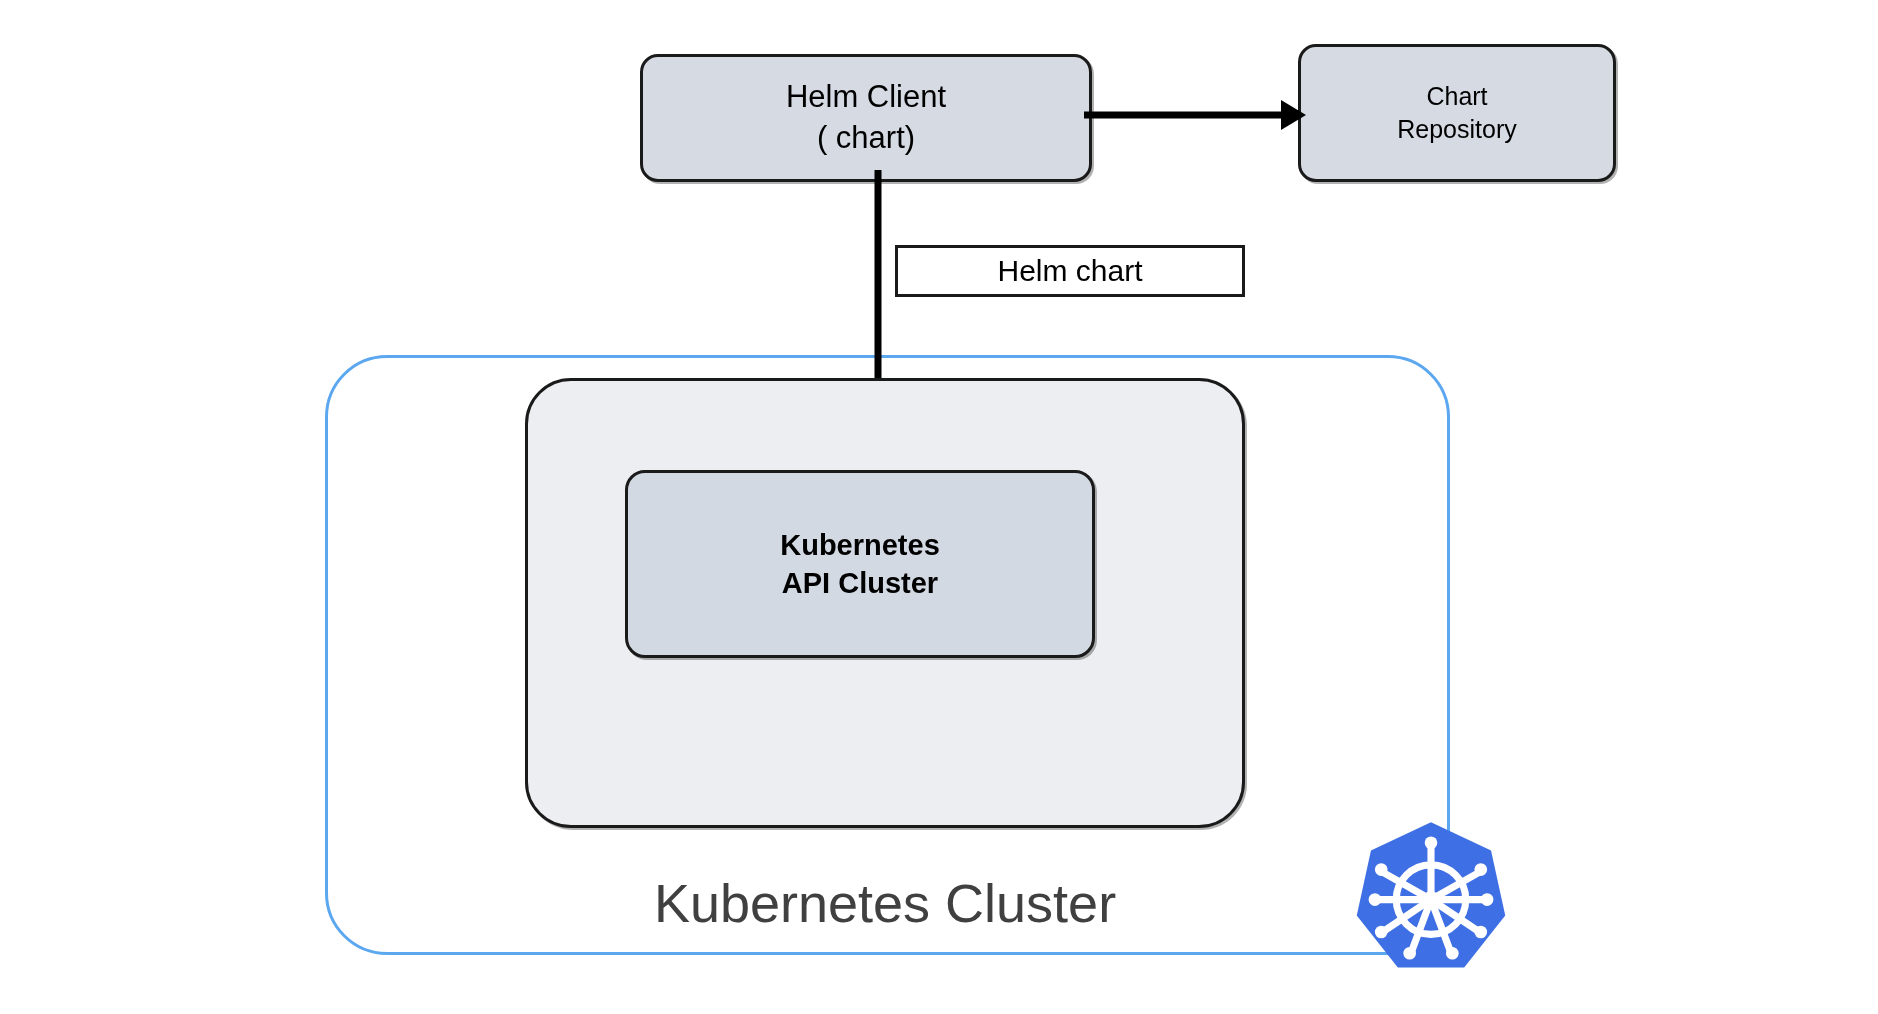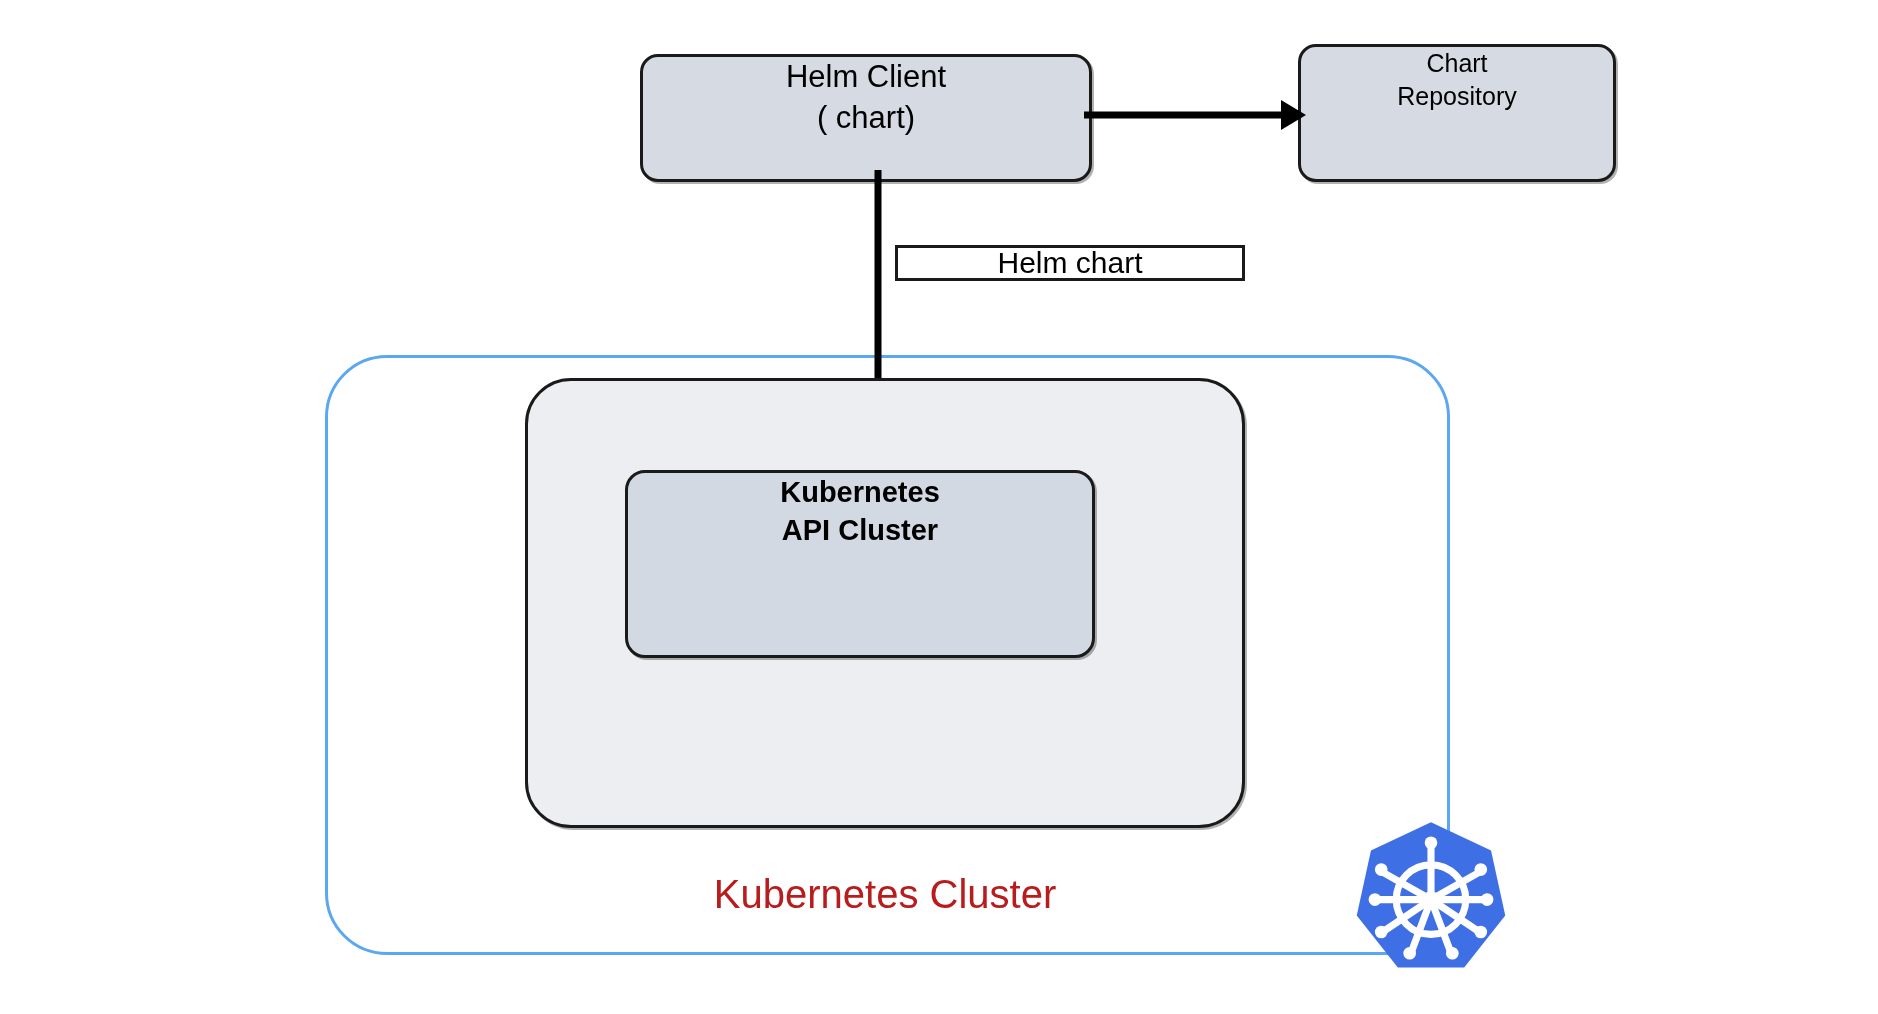--- a/index.html
+++ b/index.html
@@ -16,20 +16,21 @@
     height: 1014px;
     background: #ffffff;
     overflow: hidden;
   }
   .node-box {
     position: absolute;
     box-sizing: border-box;
     display: flex;
     flex-direction: column;
     align-items: center;
+    justify-content: center;
     text-align: center;
     color: #000000;
     line-height: 1.32;
   }
 
   
   #helm-client {
     left: 640px; top: 54px; width: 452px; height: 128px;
     background: #D5DAE3;
     border: 3px solid #1a1a1a;
@@ -44,21 +45,21 @@
     background: #D5DAE3;
     border: 3px solid #1a1a1a;
     border-radius: 18px;
     font-size: 25px;
     box-shadow: 2px 2px 0 rgba(0,0,0,0.30);
   }
 
   
   #helm-chart-label {
     position: absolute;
-    left: 895px; top: 245px; width: 350px; height: 36px;
+    left: 895px; top: 245px; width: 350px; height: 52px;
     box-sizing: border-box;
     background: #ffffff;
     border: 3px solid #1a1a1a;
     display: flex;
     align-items: center;
     justify-content: center;
     font-size: 30px;
     color: #000000;
   }
 
@@ -90,22 +91,22 @@
     font-size: 29px;
     font-weight: bold;
     box-shadow: 2px 2px 0 rgba(0,0,0,0.30);
   }
 
   
   #cluster-caption {
     position: absolute;
     left: 525px; top: 872px; width: 720px;
     text-align: center;
-    font-size: 40px;
-    color: #b91c1c;
+    font-size: 54px;
+    color: #404040;
   }
 
   
   .connector {
     position: absolute;
   }
   #connector-to-repo {
     left: 1080px; top: 92px; width: 230px; height: 46px;
   }
   #connector-to-apiserver {

